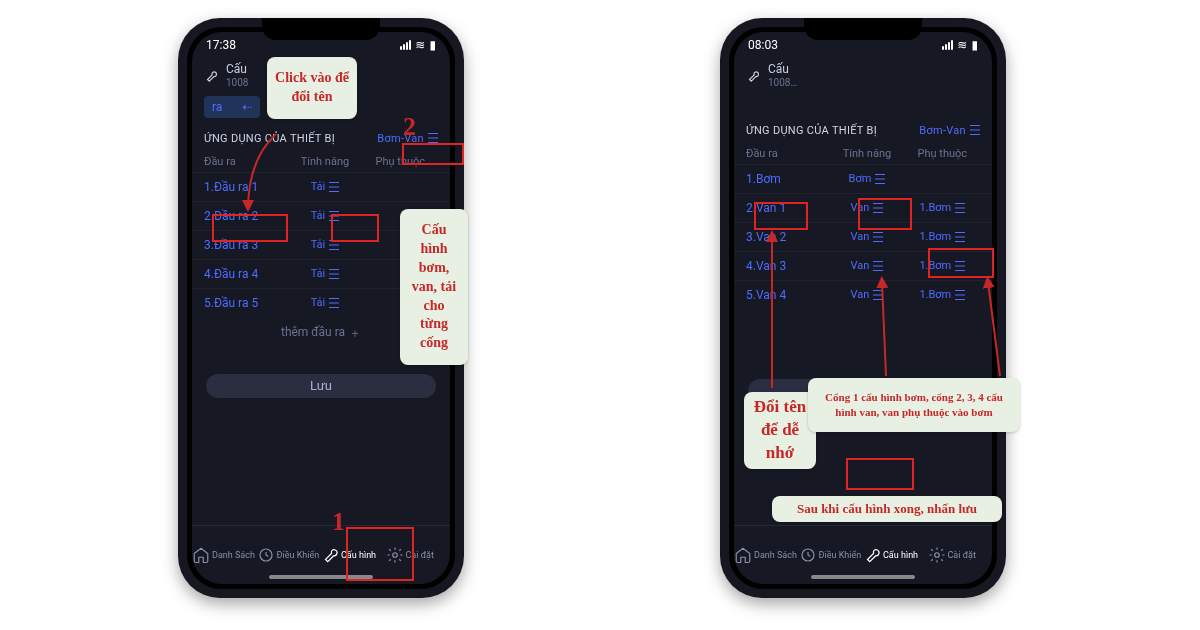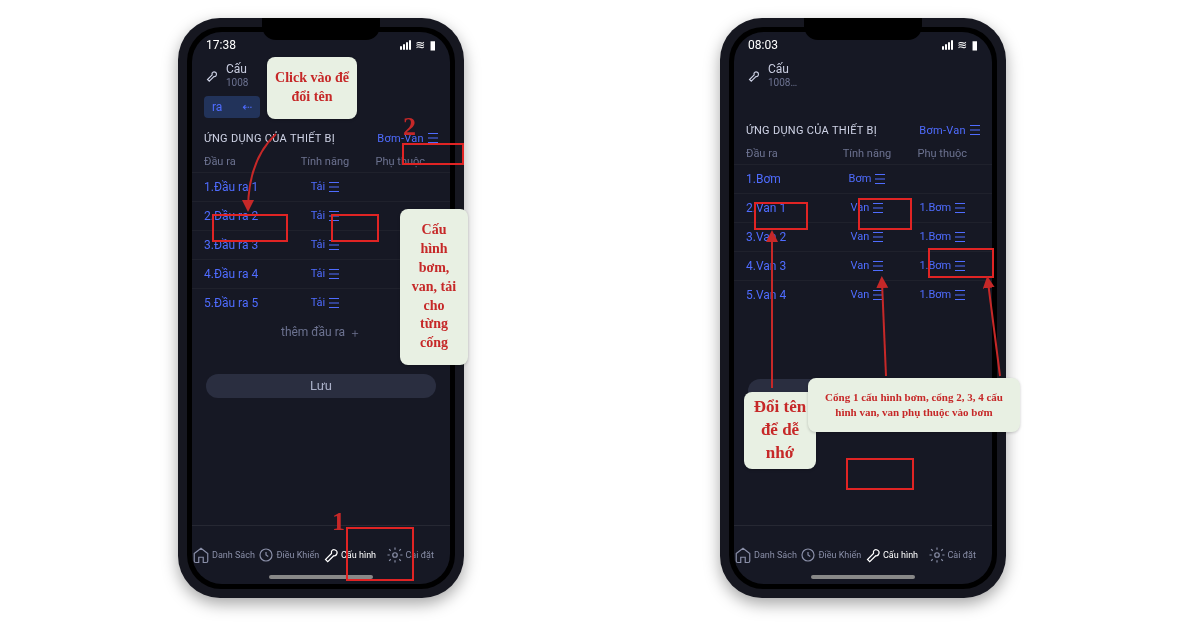--- a/index.html
+++ b/index.html
@@ -355,20 +355,21 @@
             </svg>
             <span>Cài đặt</span>
           </div>
     </div>
     <div class="homebar"></div>
   </div>
 </div>
 
 <div class="ann callout" style="left:744px;top:392px;width:64px;padding:4px 4px;font-size:17px"><span>Đổi tên để dễ nhớ</span></div>
 <div class="ann callout" style="left:808px;top:378px;width:196px;font-size:11px"><span>Cổng 1 cấu hình bơm, cổng 2, 3, 4 cấu hình van, van phụ thuộc vào bơm</span></div>
+<div class="ann callout" style="left:772px;top:496px;width:218px;font-size:13px;padding:4px 6px"><span>Sau khi cấu hình xong, nhấn lưu</span></div>
 
 <div class="redbox" style="left:754px;top:202px;width:50px;height:24px"></div>
 <div class="redbox" style="left:858px;top:198px;width:50px;height:28px"></div>
 <div class="redbox" style="left:928px;top:248px;width:62px;height:26px"></div>
 <div class="redbox" style="left:846px;top:458px;width:64px;height:28px"></div>
 
 <svg class="arrow" style="left:764px;top:230px" width="30" height="160">
       <defs>
         <marker id="ah2" markerWidth="8" markerHeight="8" refX="3" refY="3" orient="auto">
           <path d="M0 0L6 3L0 6z" fill="#c62828"></path>

